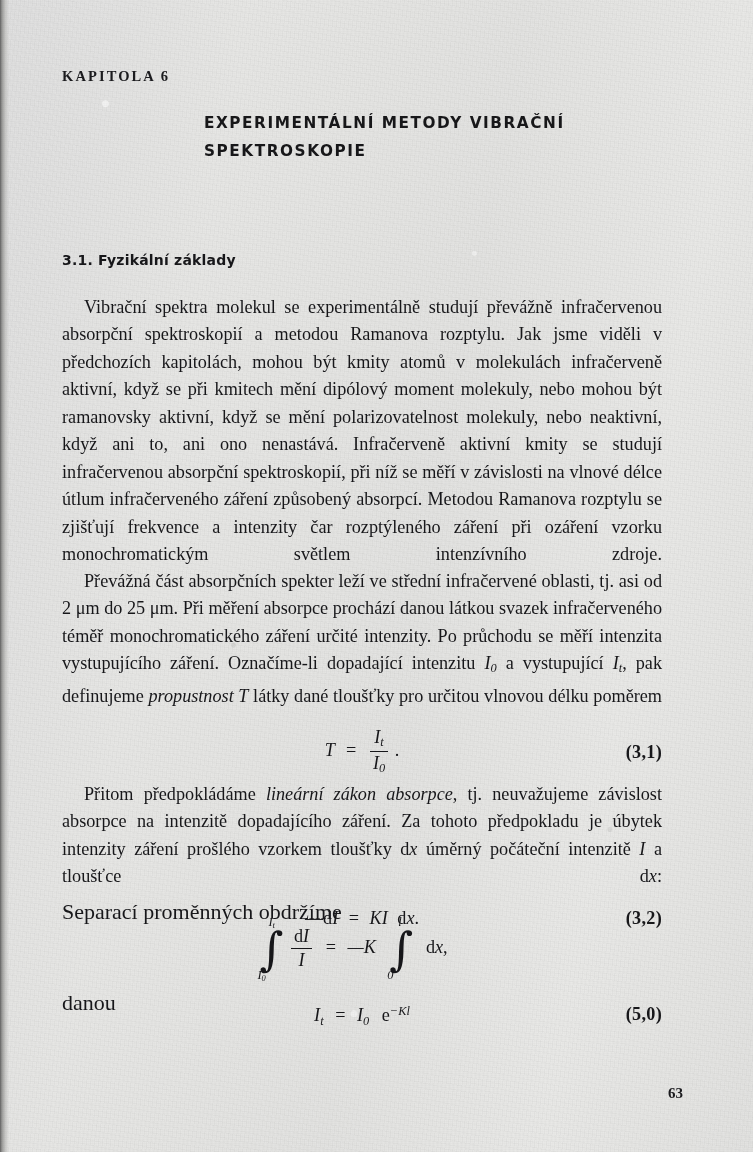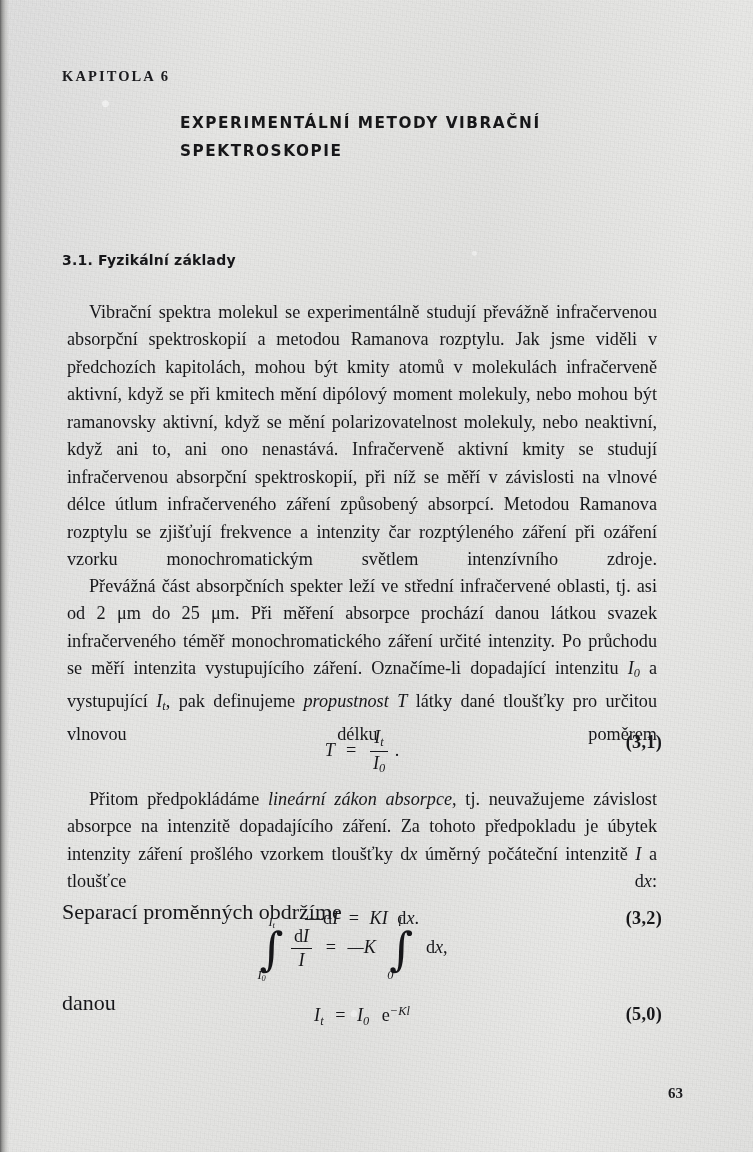--- a/index.html
+++ b/index.html
@@ -55,21 +55,21 @@
     left: 62px;
     top: 68px;
     font-family: "Liberation Serif", "DejaVu Serif", serif;
     font-size: 14.5px;
     font-weight: 700;
     letter-spacing: 2.1px;
     color: #1b1b1e;
   }
   .doc-title {
     position: absolute;
-    left: 180px;
+    left: 204px;
     top: 109px;
     width: 460px;
     font-family: "DejaVu Sans", "Liberation Sans", sans-serif;
     font-size: 15.3px;
     font-weight: 700;
     letter-spacing: 1.55px;
     line-height: 28px;
     color: #171719;
   }
   .section-heading {
@@ -88,21 +88,21 @@
     position: absolute;
     left: 62px;
     width: 600px;
     font-family: "Liberation Serif", "DejaVu Serif", serif;
     font-size: 18.2px;
     line-height: 27.45px;
     text-align: justify;
     color: #17171a;
   }
   .body-block p {
-    margin: 5px;
+    margin: 0;
     text-indent: 22px;
     text-align: justify;
     text-align-last: left;
   }
   .body-block p.full-just { text-align-last: justify; }
 
   .run-line {
     position: absolute;
     left: 62px;
     font-family: "Liberation Serif", "DejaVu Serif", serif;
@@ -231,21 +231,21 @@
     <div class="eq-row" style="top:724px; height:54px;">
       <div class="eq-body" style="top:4px;">
         <i class="it">T</i>
         <span class="upr" style="margin:0 7px;">=</span>
         <span class="frac">
           <span class="num"><i class="it">I</i><i class="it sub">t</i></span>
           <span class="den"><i class="it">I</i><i class="it sub">0</i></span>
         </span>
         <span class="upr">.</span>
       </div>
-      <div class="eq-tag" style="top:8px;">(3,1)</div>
+      <div class="eq-tag" style="top:18px;">(3,1)</div>
     </div>
 
     <div class="body-block" style="top:781px;">
       <p class="full-just"><span>Přitom předpokládáme </span><i class="it">lineární zákon absorpce</i><span>, tj. neuvažujeme závislost absorpce na intenzitě dopadajícího záření. Za tohoto předpokladu je úbytek intenzity záření prošlého vzorkem tloušťky d</span><i class="it">x</i><span> úměrný počáteční intenzitě </span><i class="it">I</i><span> a tloušťce d</span><i class="it">x</i><span>:</span></p>
     </div>
 
     <div class="eq-row" style="top:908px; height:30px;">
       <div class="eq-body" style="top:0;">
         <span class="upr">—</span><span class="upr">d</span><i class="it">I</i>
         <span class="upr" style="margin:0 6px;">=</span>

